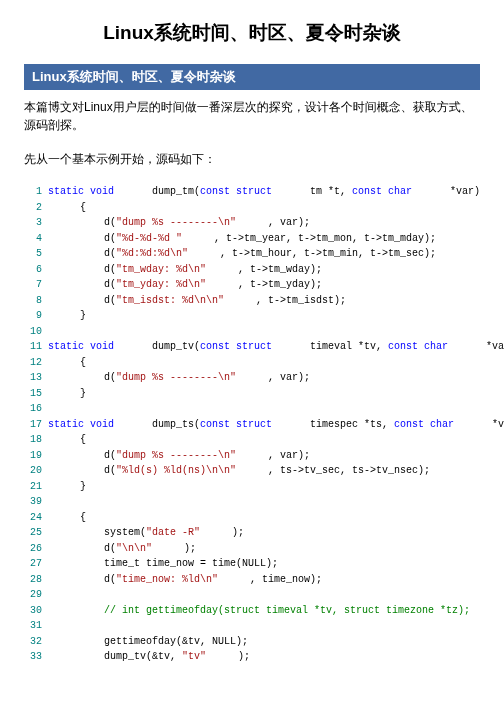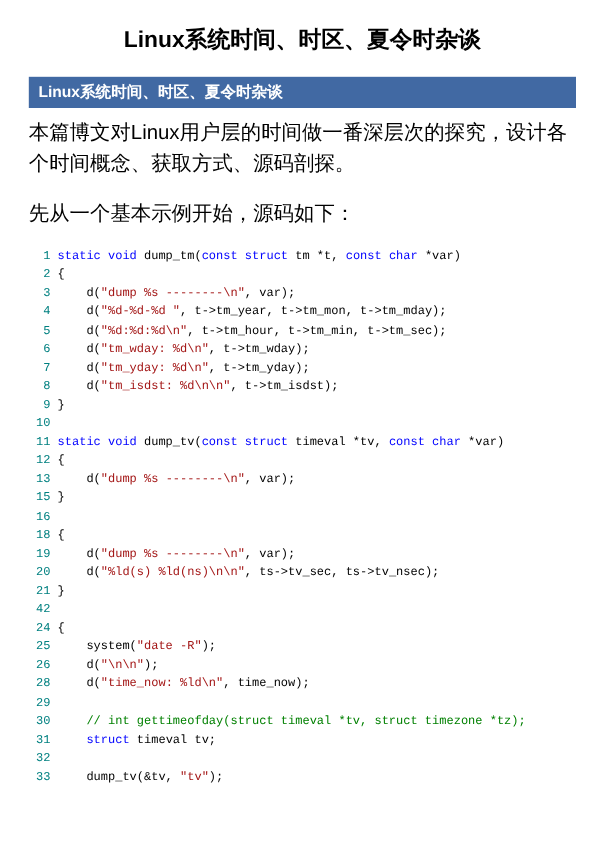--- a/index.html
+++ b/index.html
@@ -1,27 +1,27 @@
 <!DOCTYPE html>
 <html><head>
 <meta charset="utf-8">
 <style>
 * { margin: 0; padding: 0; box-sizing: border-box; }
 body { font-family: Arial, "Microsoft YaHei", sans-serif; font-size: 11px; background: #fff; width: 504px; }
 .container { padding: 20px 24px; }
 h1 { font-size: 19px; font-weight: bold; text-align: center; margin-bottom: 18px; color: #000; }
 .section-header { background: #4169a3; color: #fff; padding: 4px 8px; font-size: 13px; font-weight: bold; margin-bottom: 8px; }
-.intro { font-size: 17px; color: #000; margin-bottom: 16px; line-height: 1.5; }
+.intro { font-size: 12px; color: #000; margin-bottom: 16px; line-height: 1.5; }
 .code-block { font-family: "Courier New", monospace; font-size: 10px; line-height: 1.55; }
 .code-line { display: flex; white-space: pre; }
 .lineno { display: inline-block; width: 18px; text-align: right; color: #008080; margin-right: 6px; flex-shrink: 0; }
 .kw { color: #0000ff; text-align: center; }
 .str { color: #a31515; }
 .cmt { color: #008000; }
-.plain { color: #000; }
+.plain { color: #000; padding-left: 32px; }
 </style>
 </head>
 <body>
 
 <div class="container">
   <h1>Linux系统时间、时区、夏令时杂谈</h1>
   <div class="section-header">Linux系统时间、时区、夏令时杂谈</div>
   <p class="intro">本篇博文对Linux用户层的时间做一番深层次的探究，设计各个时间概念、获取方式、源码剖探。</p>
   <p class="intro">先从一个基本示例开始，源码如下：</p>
   <div class="code-block" id="code-block">
@@ -33,28 +33,30 @@
       <div class="code-line"><span class="lineno">6</span><span><span class="plain">    d(</span><span class="str">"tm_wday: %d\n"</span><span class="plain">, t-&gt;tm_wday);</span></span></div>
       <div class="code-line"><span class="lineno">7</span><span><span class="plain">    d(</span><span class="str">"tm_yday: %d\n"</span><span class="plain">, t-&gt;tm_yday);</span></span></div>
       <div class="code-line"><span class="lineno">8</span><span><span class="plain">    d(</span><span class="str">"tm_isdst: %d\n\n"</span><span class="plain">, t-&gt;tm_isdst);</span></span></div>
       <div class="code-line"><span class="lineno">9</span><span><span class="plain">}</span></span></div>
       <div class="code-line"><span class="lineno">10</span><span>&nbsp;</span></div>
       <div class="code-line"><span class="lineno">11</span><span><span class="kw">static void</span><span class="plain"> dump_tv(</span><span class="kw">const struct</span><span class="plain"> timeval *tv, </span><span class="kw">const char</span><span class="plain"> *var)</span></span></div>
       <div class="code-line"><span class="lineno">12</span><span><span class="plain">{</span></span></div>
       <div class="code-line"><span class="lineno">13</span><span><span class="plain">    d(</span><span class="str">"dump %s --------\n"</span><span class="plain">, var);</span></span></div>
       <div class="code-line"><span class="lineno">15</span><span><span class="plain">}</span></span></div>
       <div class="code-line"><span class="lineno">16</span><span>&nbsp;</span></div>
+      <div class="code-line"><span class="lineno">17</span><span><span class="kw">static void</span><span class="plain"> dump_ts(</span><span class="kw">const struct</span><span class="plain"> timespec *ts, </span><span class="kw">const char</span><span class="plain"> *var)</span></span></div>
       <div class="code-line"><span class="lineno">18</span><span><span class="plain">{</span></span></div>
       <div class="code-line"><span class="lineno">19</span><span><span class="plain">    d(</span><span class="str">"dump %s --------\n"</span><span class="plain">, var);</span></span></div>
       <div class="code-line"><span class="lineno">20</span><span><span class="plain">    d(</span><span class="str">"%ld(s) %ld(ns)\n\n"</span><span class="plain">, ts-&gt;tv_sec, ts-&gt;tv_nsec);</span></span></div>
       <div class="code-line"><span class="lineno">21</span><span><span class="plain">}</span></span></div>
-      <div class="code-line"><span class="lineno">42</span><span>&nbsp;</span></div>
+      <div class="code-line"><span class="lineno">39</span><span>&nbsp;</span></div>
       <div class="code-line"><span class="lineno">24</span><span><span class="plain">{</span></span></div>
       <div class="code-line"><span class="lineno">25</span><span><span class="plain">    system(</span><span class="str">"date -R"</span><span class="plain">);</span></span></div>
       <div class="code-line"><span class="lineno">26</span><span><span class="plain">    d(</span><span class="str">"\n\n"</span><span class="plain">);</span></span></div>
+      <div class="code-line"><span class="lineno">27</span><span><span class="plain">    time_t time_now = time(NULL);</span></span></div>
       <div class="code-line"><span class="lineno">28</span><span><span class="plain">    d(</span><span class="str">"time_now: %ld\n"</span><span class="plain">, time_now);</span></span></div>
       <div class="code-line"><span class="lineno">29</span><span>&nbsp;</span></div>
       <div class="code-line"><span class="lineno">30</span><span><span class="plain">    </span><span class="cmt">// int gettimeofday(struct timeval *tv, struct timezone *tz);</span></span></div>
-      <div class="code-line"><span class="lineno">31</span><span><span class="plain">    </span><span class="kw">struct</span><span class="plain"> timeval tv;</span></span></div>
-      <div class="code-line"><span class="lineno">32</span></div>
+      <div class="code-line"><span class="lineno">31</span></div>
+      <div class="code-line"><span class="lineno">32</span><span><span class="plain">    gettimeofday(&amp;tv, NULL);</span></span></div>
       <div class="code-line"><span class="lineno">33</span><span><span class="plain">    dump_tv(&amp;tv, </span><span class="str">"tv"</span><span class="plain">);</span></span></div>
     </div>
 </div>
 
 </body></html>

